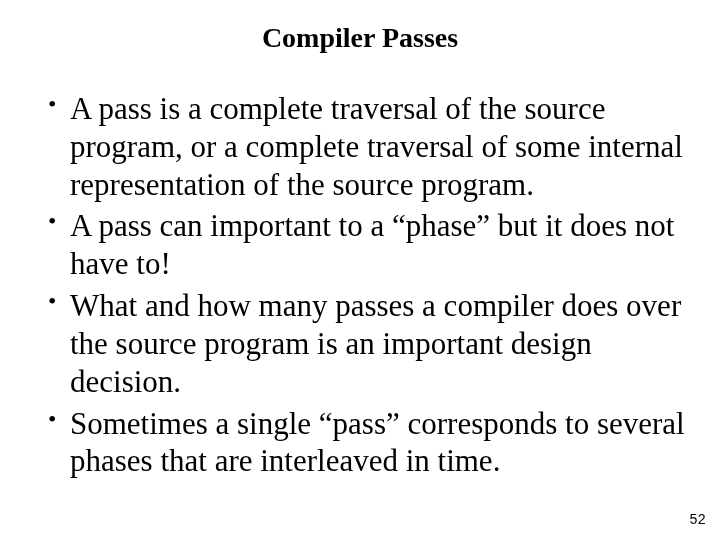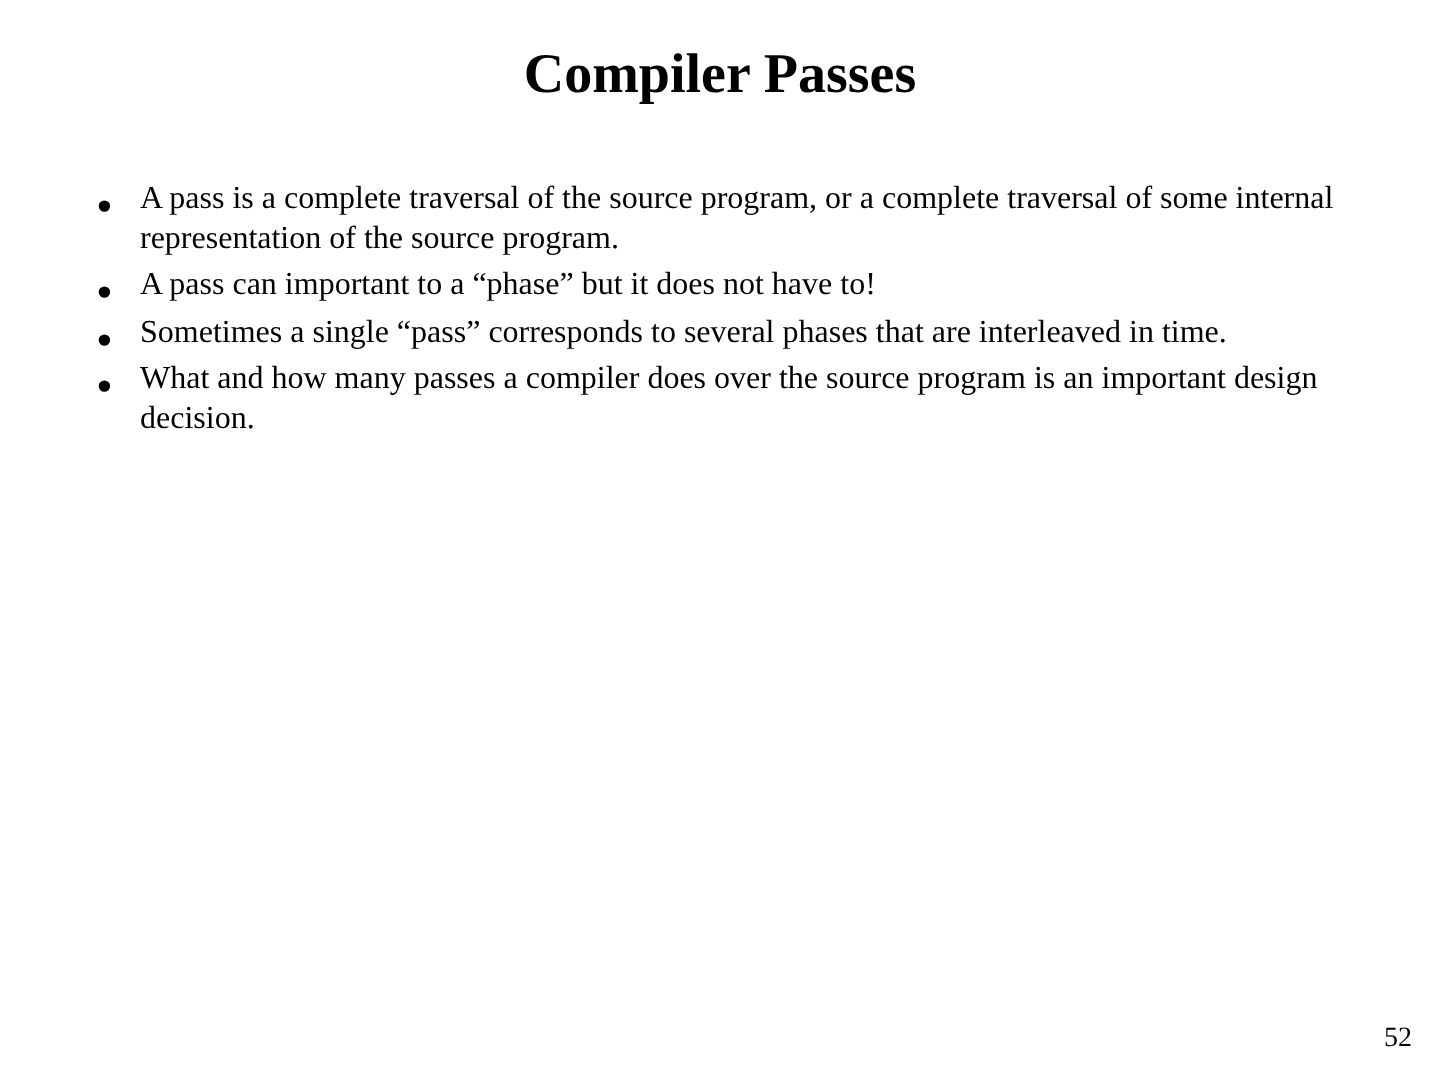--- a/index.html
+++ b/index.html
@@ -22,47 +22,47 @@
       font-size: 28px;
       font-weight: bold;
       text-align: center;
       margin-bottom: 36px;
     }
     .bullets {
       list-style: none;
       padding-left: 18px;
     }
     .bullets li {
-      font-size: 16px;
+      font-size: 31px;
       line-height: 1.22;
       margin-bottom: 4px;
       position: relative;
       padding-left: 22px;
     }
     .bullets li::before {
       content: "•";
       position: absolute;
       left: 0;
       top: 0;
       font-size: 24px;
     }
     .page-number {
       position: absolute;
       bottom: 12px;
       right: 14px;
       font-size: 14px;
-      font-family: Liberation Serif, serif;
+      font-family: Liberation Mono, monospace;
       color: #000000;
     }
   </style>
 </head>
 <body>
 
 <div class="slide">
   <h1 class="title">Compiler Passes</h1>
   <ul class="bullets">
     <li>A pass is a complete traversal of the source program, or a complete traversal of some internal representation of the source program.</li>
     <li>A pass can important to a “phase” but it does not have to!</li>
+    <li>What and how many passes a compiler does over the source program is an important design decision.</li>
     <li>Sometimes a single “pass” corresponds to several phases that are interleaved in time.</li>
-    <li>What and how many passes a compiler does over the source program is an important design decision.</li>
   </ul>
   <div class="page-number">52</div>
 </div>
 
 </body></html>

